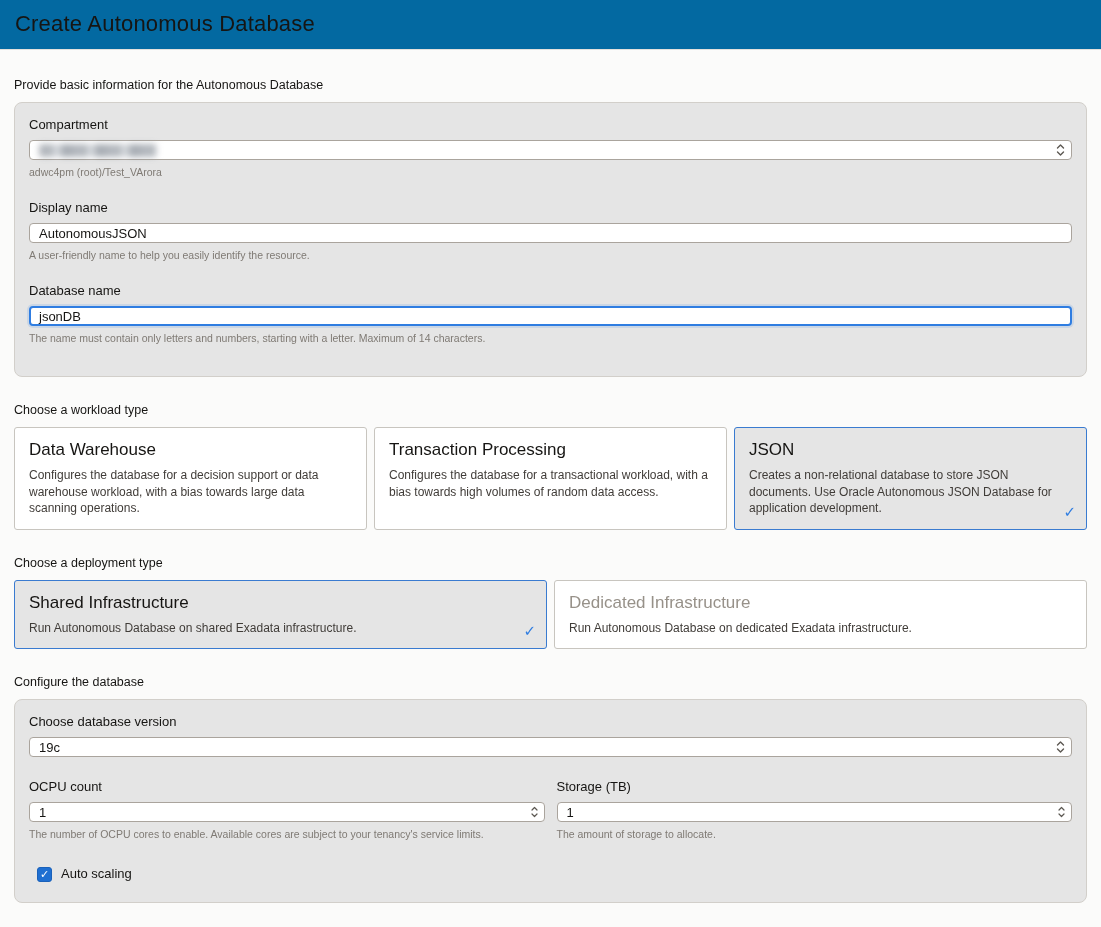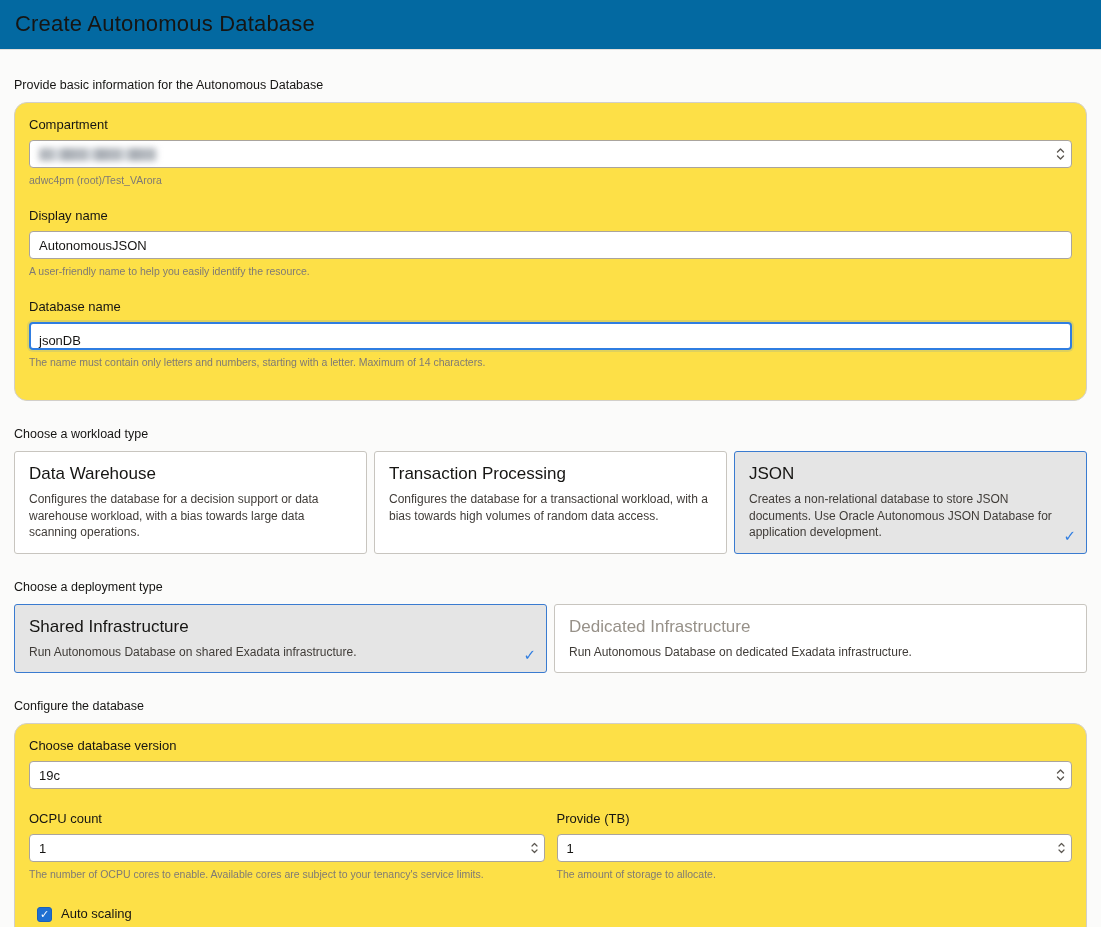--- a/index.html
+++ b/index.html
@@ -30,37 +30,37 @@
 
   .section-label {
     font-size: 12.5px;
     color: #161513;
     margin: 26px 0 10px 0;
   }
   .section-label.first { margin-top: 28px; }
 
   
   .panel {
-    background: #fde047;
+    background: #e5e5e5;
     border: 1px solid #d2cfca;
-    border-radius: 13px;
+    border-radius: 8px;
     padding: 14px 14px 16px 14px;
   }
 
   .field-group { margin-bottom: 22px; }
   .field-group:last-child { margin-bottom: 16px; }
   .field-label {
     font-size: 13px;
     margin-bottom: 8px;
   }
 
   .text-input, .select-box, .number-input {
     position: relative;
     width: 100%;
-    height: 28px;
+    height: 20px;
     border: 1px solid #aaa49d;
     border-radius: 4px;
     background: #ffffff;
     display: flex;
     align-items: center;
     padding: 0 9px;
     font-size: 13px;
     color: #161513;
   }
   .text-input.focused {
@@ -292,21 +292,21 @@
             <svg class="stepper-glyph" width="9" height="14" viewBox="0 0 9 14">
               <path d="M2 5 L4.5 2.5 L7 5" stroke="#5c5852" stroke-width="1.2" fill="none" stroke-linecap="round" stroke-linejoin="round"></path>
               <path d="M2 9 L4.5 11.5 L7 9" stroke="#5c5852" stroke-width="1.2" fill="none" stroke-linecap="round" stroke-linejoin="round"></path>
             </svg>
           </span>
         </div>
         <div class="helper">The number of OCPU cores to enable. Available cores are subject to your tenancy's service limits.</div>
       </div>
 
       <div>
-        <div class="field-label">Provide (TB)</div>
+        <div class="field-label">Storage (TB)</div>
         <div class="number-input">
           <span>1</span>
           <span class="num-stepper">
             <svg class="stepper-glyph" width="9" height="14" viewBox="0 0 9 14">
               <path d="M2 5 L4.5 2.5 L7 5" stroke="#5c5852" stroke-width="1.2" fill="none" stroke-linecap="round" stroke-linejoin="round"></path>
               <path d="M2 9 L4.5 11.5 L7 9" stroke="#5c5852" stroke-width="1.2" fill="none" stroke-linecap="round" stroke-linejoin="round"></path>
             </svg>
           </span>
         </div>
         <div class="helper">The amount of storage to allocate.</div>

